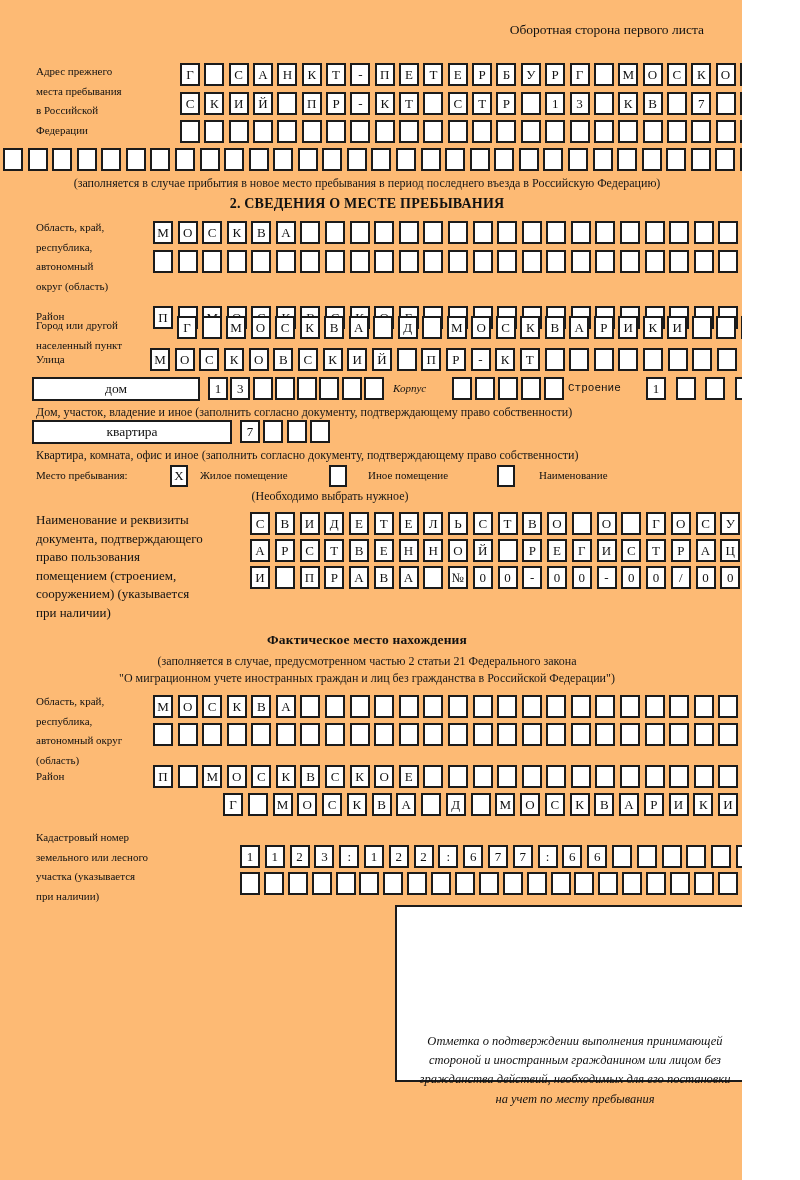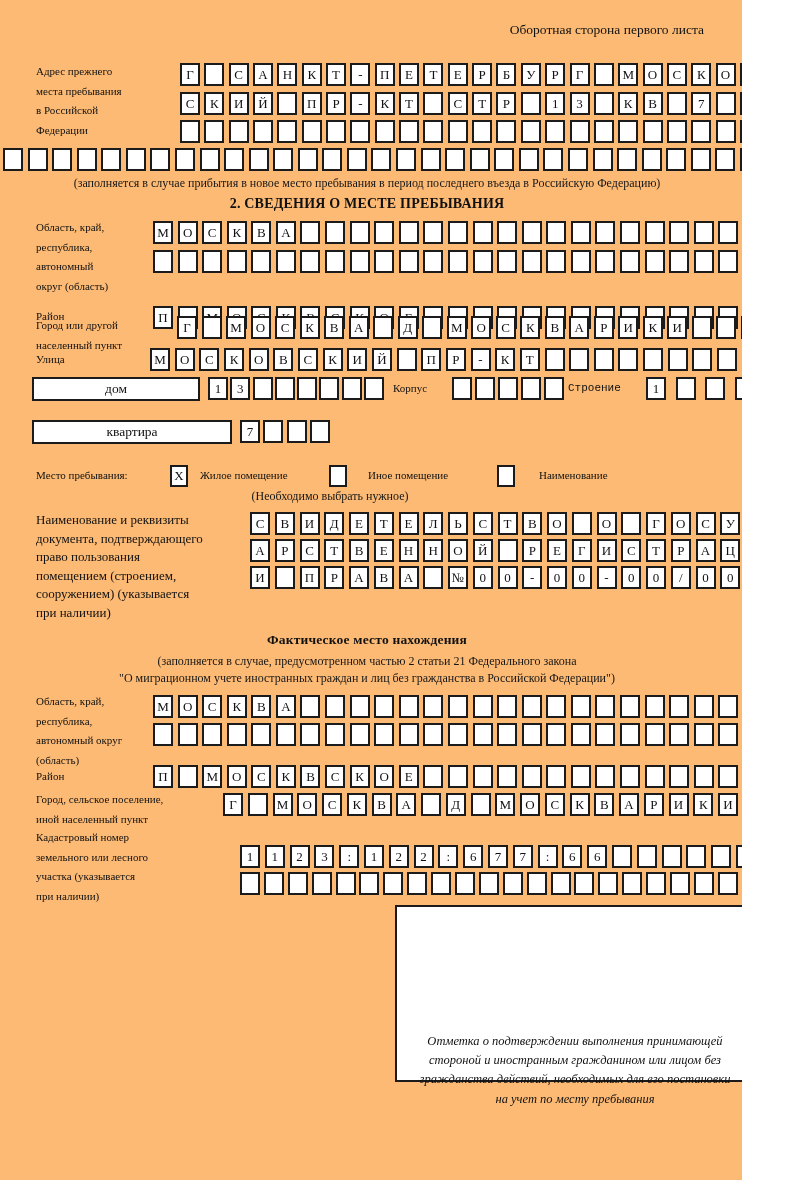--- a/index.html
+++ b/index.html
@@ -305,43 +305,45 @@
   <div class="abs grid" style="left:208px;top:377px;width:176px;">
       <div class="cell">1</div>
       <div class="cell">3</div>
       <div class="cell"></div>
       <div class="cell"></div>
       <div class="cell"></div>
       <div class="cell"></div>
       <div class="cell"></div>
       <div class="cell"></div>
     </div>
-  <div class="abs lbl" style="left:393px;top:379px;">Корпус</div>
+  <div class="abs lbl" style="left:393px;top:379px;font-style:italic;">Корпус</div>
   <div class="abs grid" style="left:452px;top:377px;width:112px;">
       <div class="cell"></div>
       <div class="cell"></div>
       <div class="cell"></div>
       <div class="cell"></div>
       <div class="cell"></div>
     </div>
   <div class="abs lbl" style="left:568px;top:379px;font-family:Liberation Mono, monospace;">Строение</div>
   <div class="abs grid" style="left:646px;top:377px;width:109px;">
       <div class="cell">1</div>
       <div class="cell"></div>
       <div class="cell"></div>
       <div class="cell"></div>
     </div>
+  <div class="abs note" style="left:36px;top:405px;">Дом, участок, владение и иное (заполнить согласно документу, подтверждающему право собственности)</div>
 
   <div class="abs bigbox" style="left:32px;top:420px;width:200px;">квартира</div>
   <div class="abs grid" style="left:240px;top:420px;width:90px;">
       <div class="cell">7</div>
       <div class="cell"></div>
       <div class="cell"></div>
       <div class="cell"></div>
     </div>
+  <div class="abs note" style="left:36px;top:448px;">Квартира, комната, офис и иное (заполнить согласно документу, подтверждающему право собственности)</div>
 
   <div class="abs lbl" style="left:36px;top:466px;">Место пребывания:</div>
   <div class="abs cb" style="left:170px;top:465px;">X</div>
   <div class="abs lbl" style="left:200px;top:466px;">Жилое помещение</div>
   <div class="abs cb" style="left:329px;top:465px;"></div>
   <div class="abs lbl" style="left:368px;top:466px;">Иное помещение</div>
   <div class="abs cb" style="left:497px;top:465px;"></div>
   <div class="abs lbl" style="left:539px;top:466px;">Наименование</div>
   <div class="abs note" style="left:155px;top:489px;width:350px;text-align:center;">(Необходимо выбрать нужное)</div>
 
@@ -506,22 +508,20 @@
       <div class="cell"></div>
       <div class="cell"></div>
       <div class="cell"></div>
       <div class="cell"></div>
       <div class="cell"></div>
       <div class="cell"></div>
       <div class="cell"></div>
       <div class="cell"></div>
     </div>
 
-  <div class="abs lbl" style="left:36px;top:790px;width:220px;">Город, сельское поселение,
-иной населенный пункт</div>
   <div class="abs grid" style="left:223px;top:793px;width:540px;">
       <div class="cell">Г</div>
       <div class="cell"></div>
       <div class="cell">М</div>
       <div class="cell">О</div>
       <div class="cell">С</div>
       <div class="cell">К</div>
       <div class="cell">В</div>
       <div class="cell">А</div>
       <div class="cell"></div>

